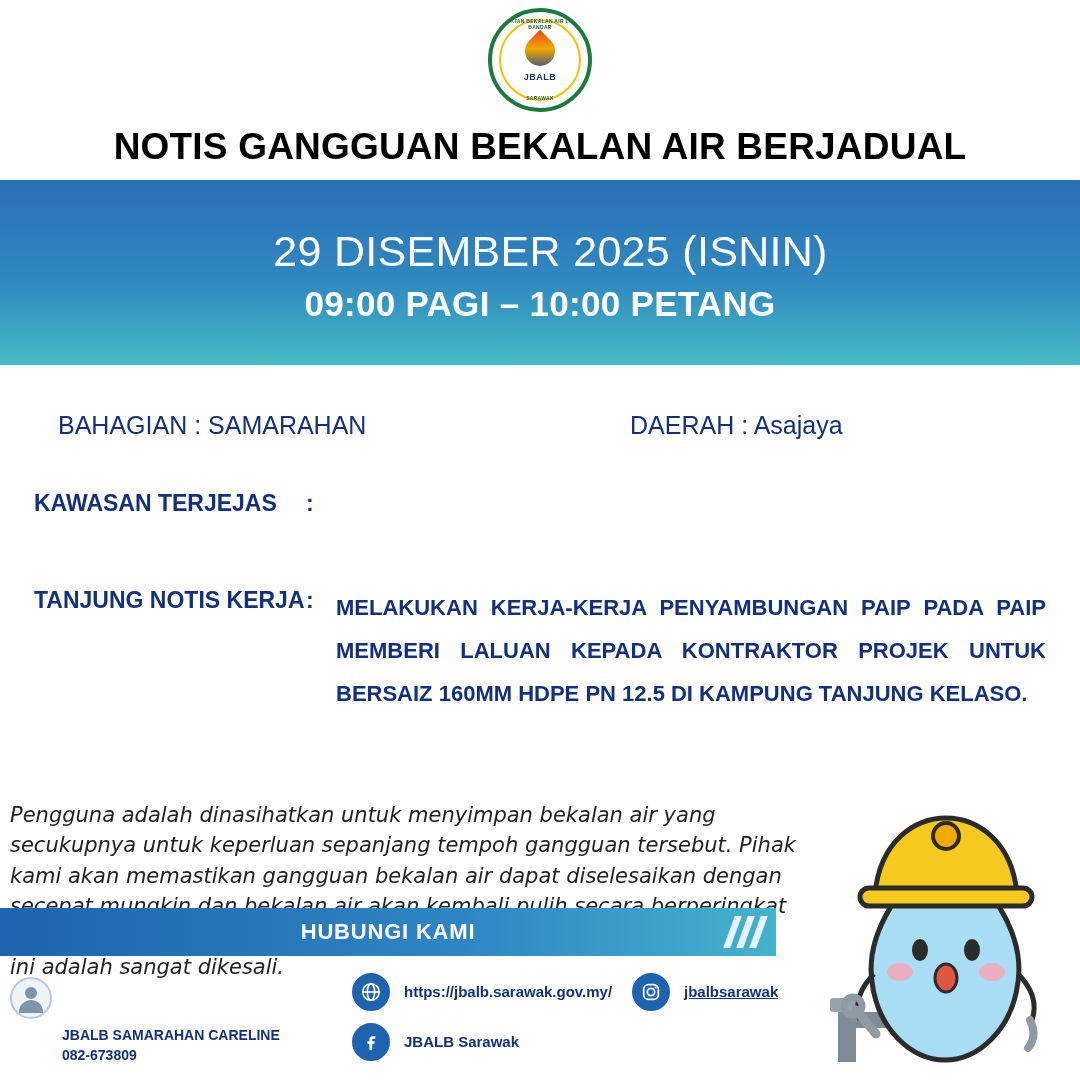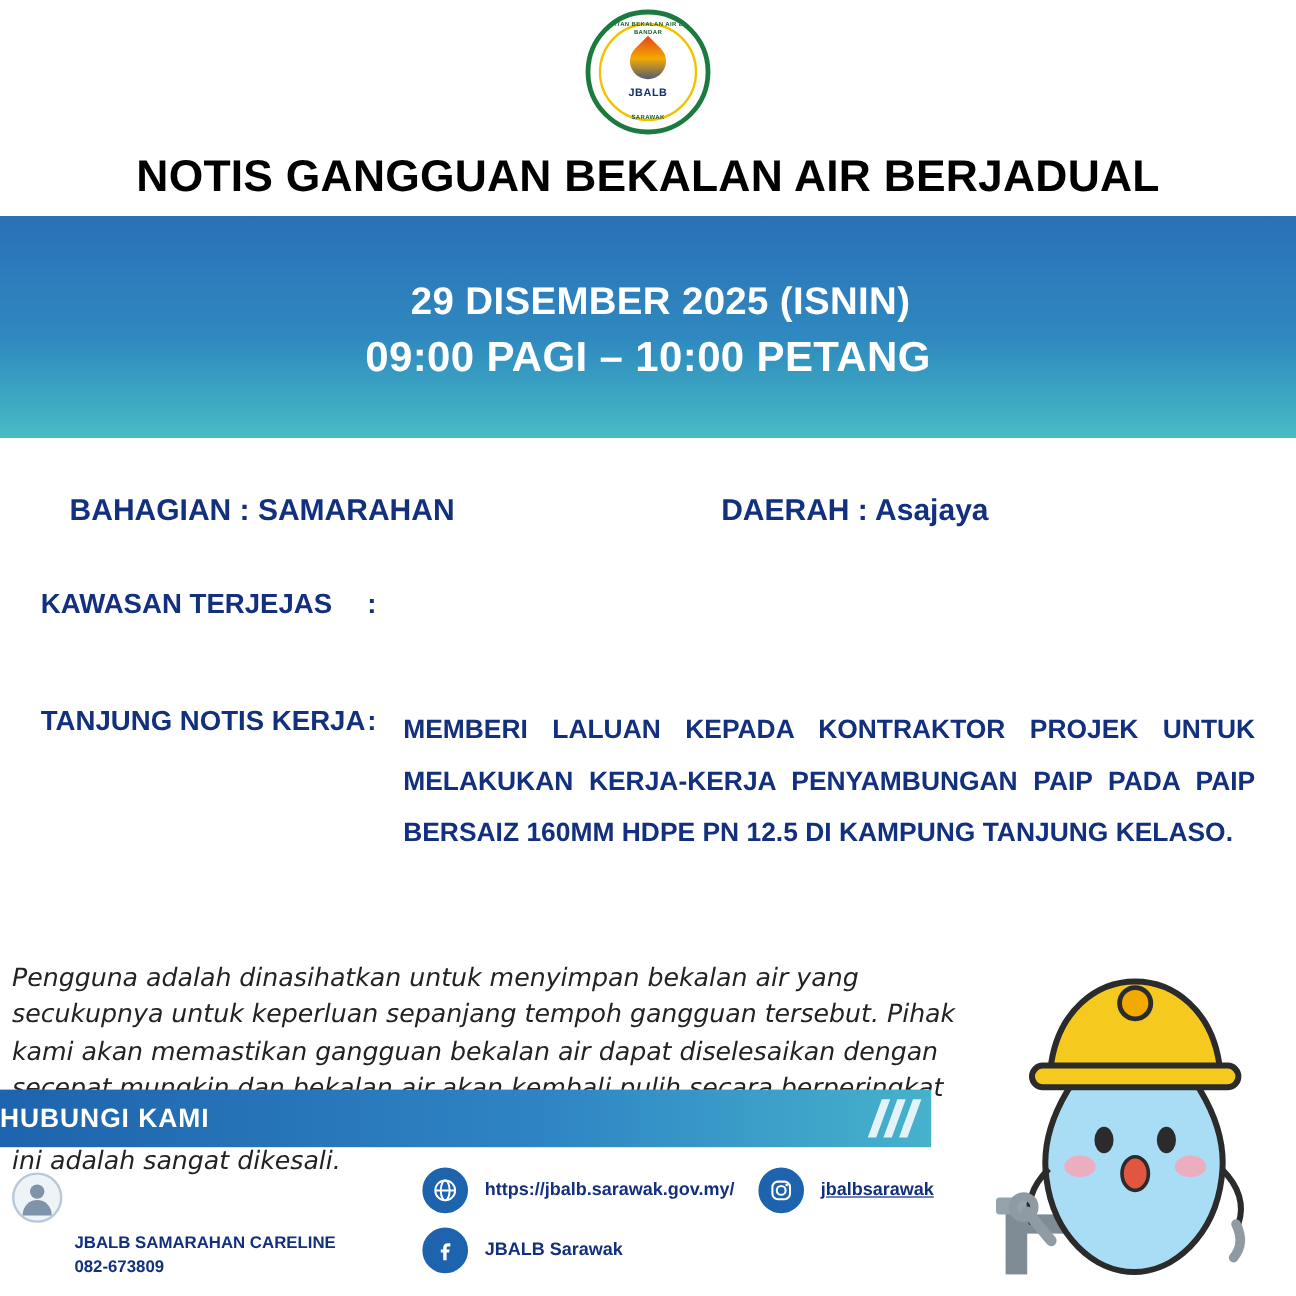--- a/index.html
+++ b/index.html
@@ -81,34 +81,35 @@
     height: 185px;
     background: linear-gradient(180deg, #2b6fb8 0%, #2f89bf 55%, #46bcc4 100%);
     color: #ffffff;
     display: flex;
     flex-direction: column;
     align-items: center;
     justify-content: center;
     gap: 8px;
     padding-top: 6px;
   }
-  .date-line1 { font-size: 32px; font-weight: bold; letter-spacing: .3px; margin-left: 21px; }
+  .date-line1 { font-size: 43px; font-weight: normal; letter-spacing: .3px; margin-left: 21px; }
   .date-line2 { font-size: 35px; font-weight: bold; letter-spacing: .3px; }
 
   
   .info {
     position: relative;
     padding: 34px 34px 0 34px;
     color: #12307e;
   }
   .row-top {
     display: flex;
     font-size: 25px;
-    font-weight: bold;
+    font-weight: normal;
     margin-top: 12px;
+    gap: 29px;
   }
   .row-top .col1 { width: 545px; padding-left: 24px; }
   .row-top .col2 { flex: 1; padding-left: 22px; }
 
   .row-area {
     display: flex;
     margin-top: 50px;
     font-size: 23px;
     font-weight: bold;
   }
@@ -148,21 +149,21 @@
   
   .contact-bar {
     position: absolute;
     top: 908px; left: 0;
     width: 776px;
     height: 48px;
     background: linear-gradient(90deg, #1e63ad 0%, #2f86c4 60%, #46b2cc 100%);
     color: #ffffff;
     display: flex;
     align-items: center;
-    justify-content: flex-start;
+    justify-content: center;
   }
   .contact-bar .txt {
     font-size: 22px;
     font-weight: bold;
     letter-spacing: .8px;
   }
   .slashes {
     position: absolute;
     right: 14px; top: 8px;
     display: flex; gap: 6px;
@@ -291,22 +292,22 @@
 
   <div class="row-area">
     <div class="lbl">KAWASAN TERJEJAS</div>
     <div class="colon">:</div>
   </div>
 
   <div class="row-desc">
     <div class="lbl">TANJUNG NOTIS KERJA</div>
     <div class="colon">:</div>
     <div class="val">
+      <span class="just">MELAKUKAN KERJA-KERJA PENYAMBUNGAN PAIP PADA PAIP</span>
       <span class="just">MEMBERI LALUAN KEPADA KONTRAKTOR PROJEK UNTUK</span>
-      <span class="just">MELAKUKAN KERJA-KERJA PENYAMBUNGAN PAIP PADA PAIP</span>
       <span>BERSAIZ 160MM HDPE PN 12.5 DI KAMPUNG TANJUNG KELASO.</span>
     </div>
   </div>
 </div>
 
 <div class="disclaimer">Pengguna adalah dinasihatkan untuk menyimpan bekalan air yang secukupnya untuk keperluan sepanjang tempoh gangguan tersebut. Pihak kami akan memastikan gangguan bekalan air dapat diselesaikan dengan secepat mungkin dan bekalan air akan kembali pulih secara berperingkat di kawasan yang terjejas. Segala kesulitan yang timbul akibat gangguan ini adalah sangat dikesali.</div>
 
 <div class="contact-bar">
   <div class="txt">HUBUNGI KAMI</div>
   <div class="slashes">

